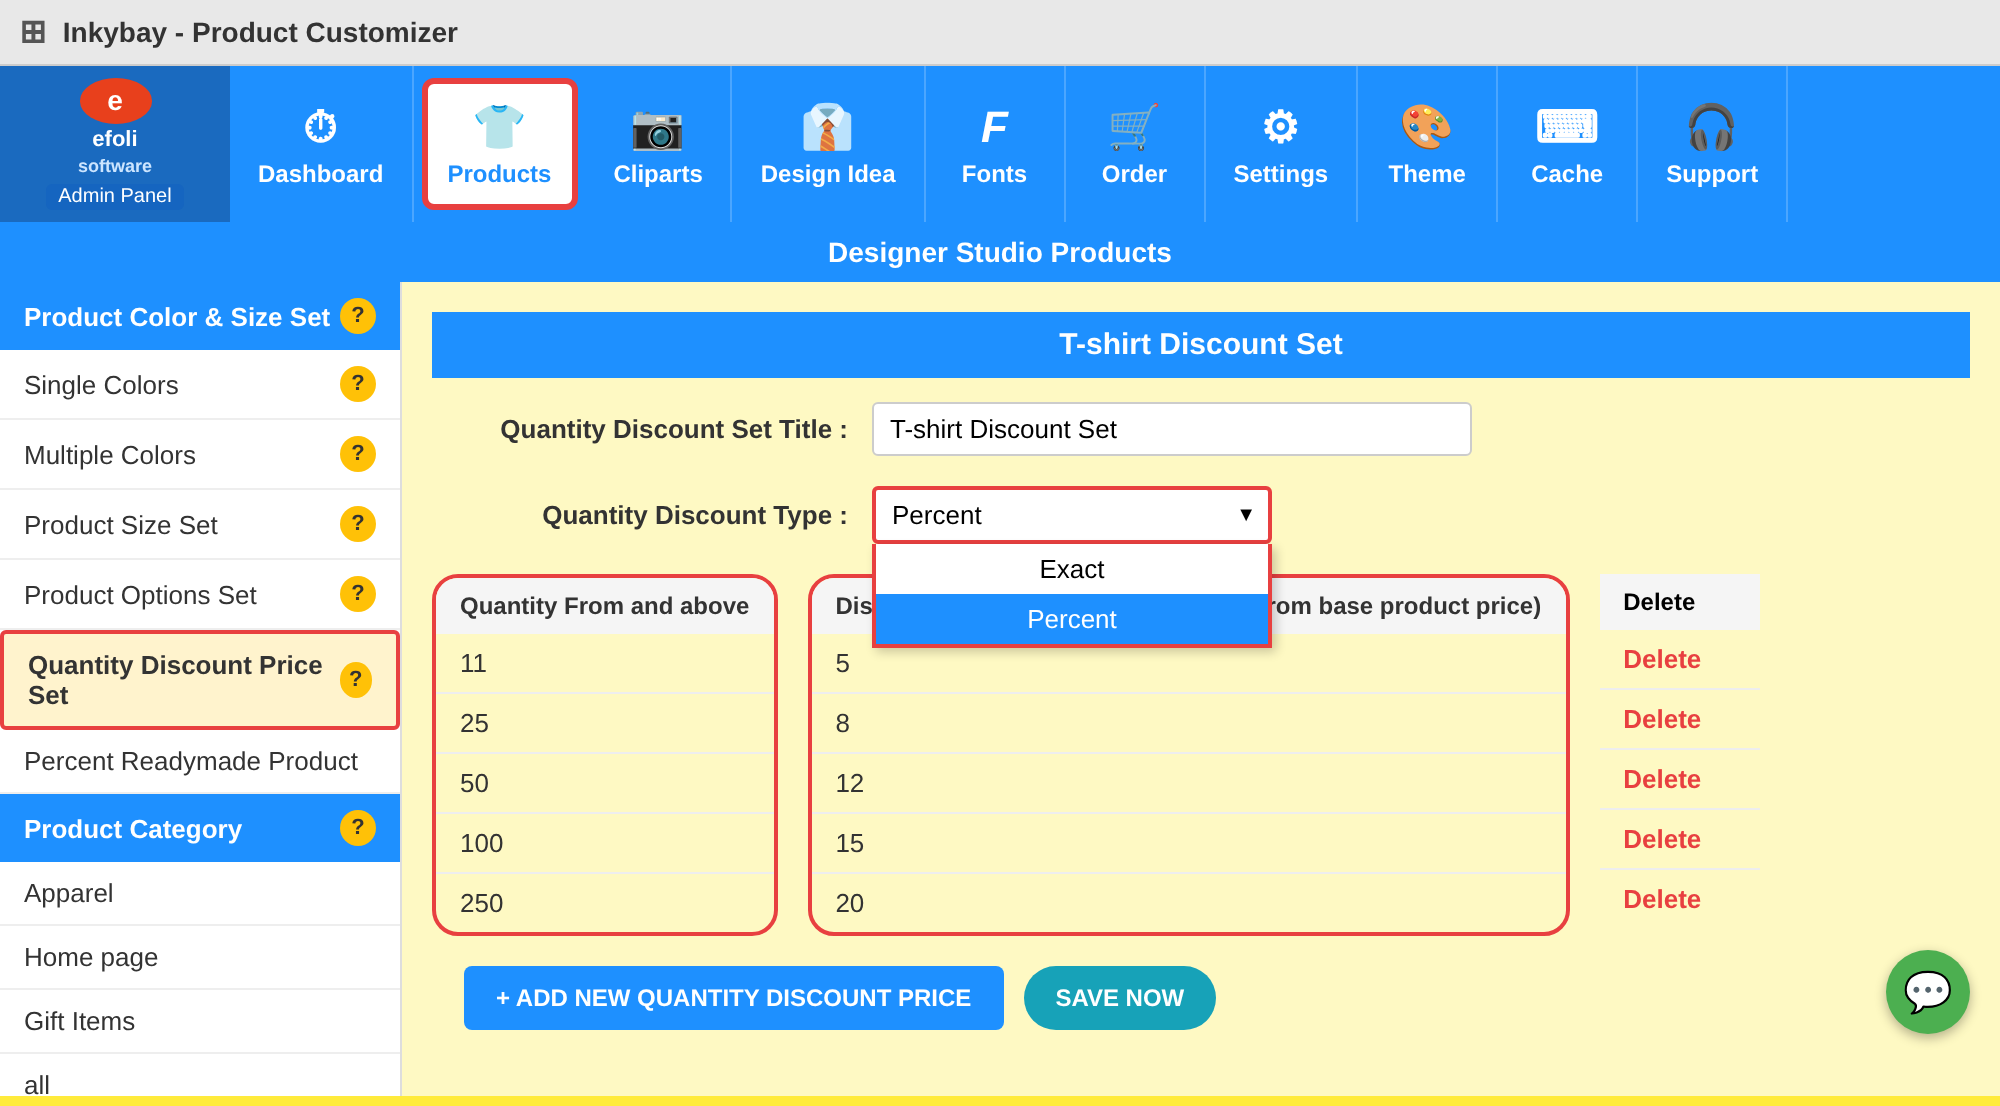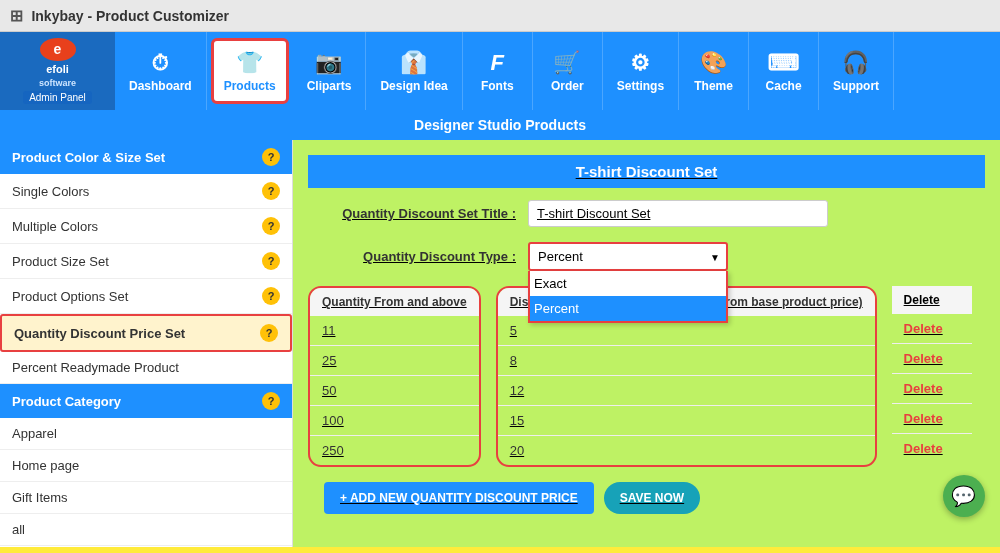--- a/index.html
+++ b/index.html
@@ -70,21 +70,21 @@
       padding: 7px;
       font-size: 14px;
       font-weight: bold;
     }
 
     
     .main-layout { display: flex; height: calc(553px - 120px - 26px); }
 
     
     .sidebar {
-      width: 293px;
+      width: 201px;
       background: #fff;
       border-right: 1px solid #ddd;
       flex-shrink: 0;
       overflow-y: auto;
     }
     .sidebar-section-header {
       background: #1e90ff;
       color: white;
       padding: 8px 12px;
       font-size: 13px;
@@ -121,24 +121,23 @@
       color: #333;
       border-radius: 50%;
       width: 18px; height: 18px;
       display: flex; align-items: center; justify-content: center;
       font-size: 11px; font-weight: bold;
     }
 
     
     .content-area {
       flex: 1;
-      background: #bef264;
+      background: #fef9c3;
       padding: 15px;
       overflow-y: auto;
-      text-decoration: underline;
     }
     .content-title {
       background: #1e90ff;
       color: white;
       text-align: center;
       padding: 8px;
       font-size: 15px;
       font-weight: bold;
       margin-bottom: 12px;
     }
@@ -191,23 +190,24 @@
       top: 100%;
       left: 0;
       background: white;
       border: 2px solid #e84040;
       border-top: none;
       z-index: 100;
       width: 200px;
       box-shadow: 2px 2px 5px rgba(0,0,0,0.2);
     }
     .dropdown-option {
-      padding: 5px 4px;
+      padding: 5px 24px;
       cursor: pointer;
       font-size: 13px;
+      text-align: center;
     }
     .dropdown-option.selected { background: #1e90ff; color: white; }
 
     
     .tables-row {
       display: flex;
       gap: 15px;
       margin-top: 10px;
     }
     .discount-table {

